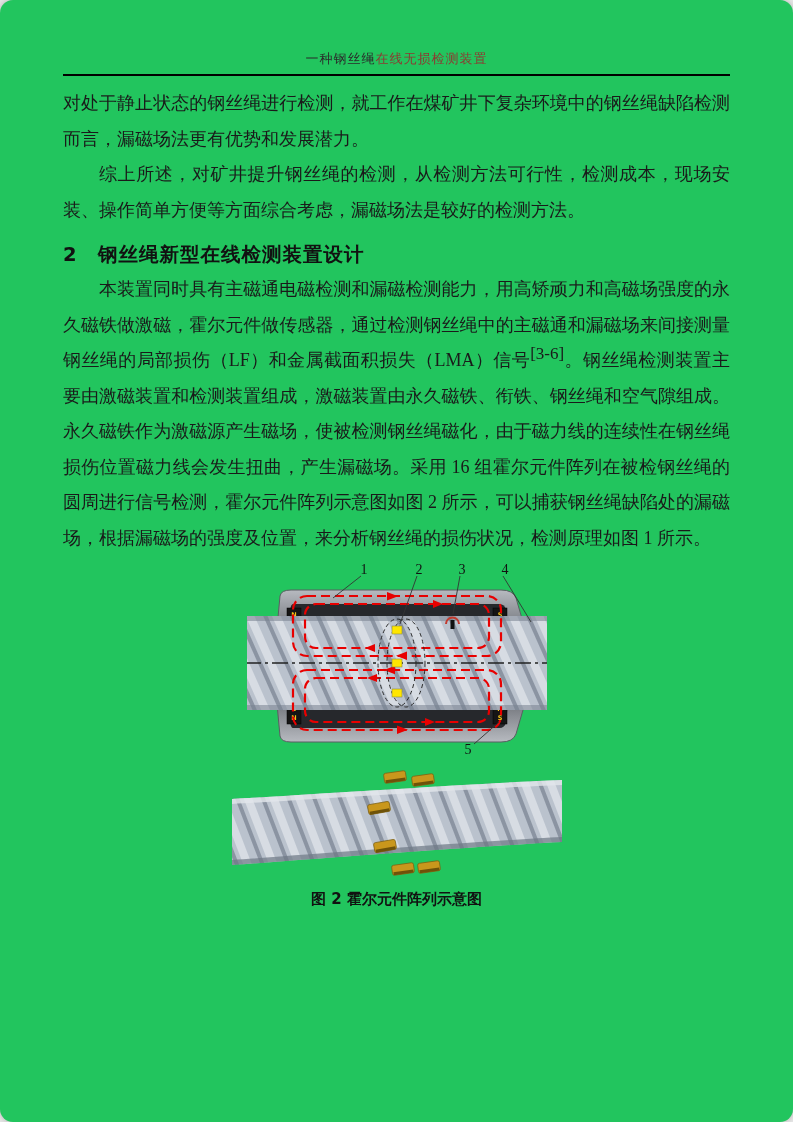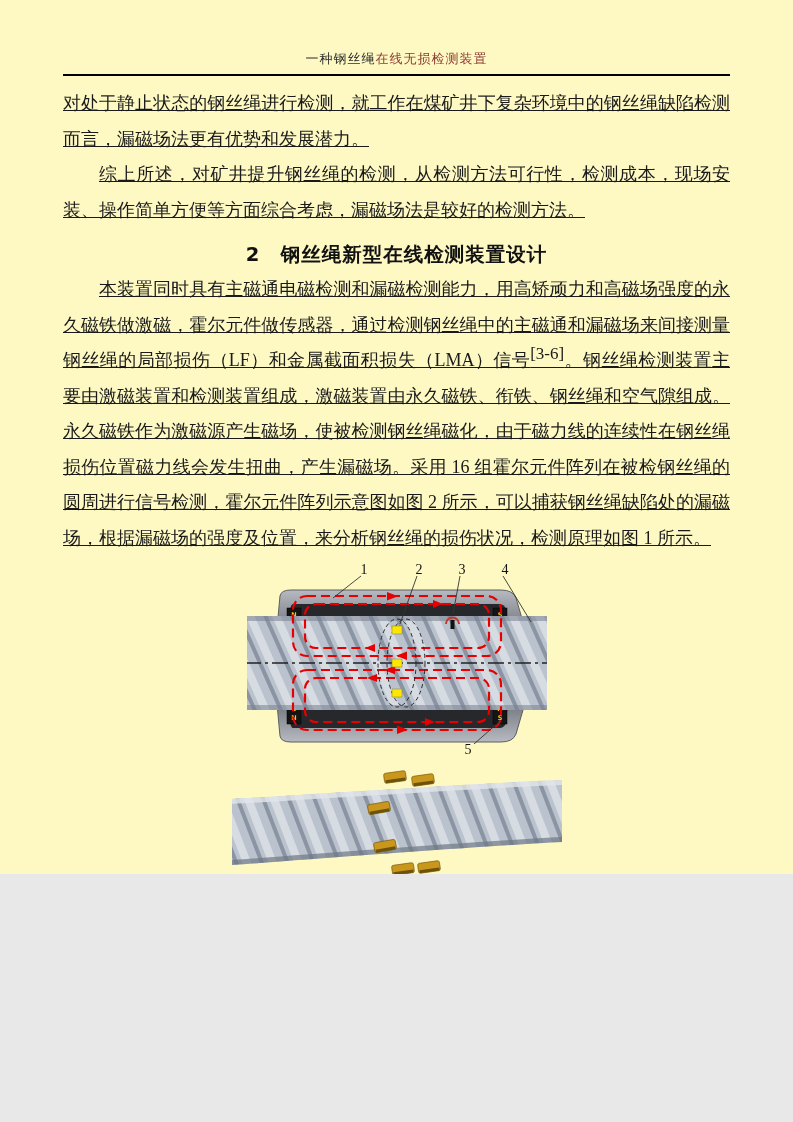--- a/index.html
+++ b/index.html
@@ -1,30 +1,31 @@
 <!DOCTYPE html>
 <html lang="zh" style="--accent-red: #e80000; --hall-yellow: #ffe600; --magnet-label: #f5c518; --header-red: #8d3a32; --gold: #c9971c;"><head>
 <meta charset="utf-8">
 <style>
   html,body{margin:0;padding:0;background:#e8e8e8;}
   .page{
-    width:793px;height:874px;background:#fef9c3;position:relative;margin:0 auto;
+    width:793px;height:1122px;background:#22c55e;position:relative;margin:0 auto;
     font-family:"Liberation Serif","DejaVu Serif",serif;color:#1a1a1a;overflow:hidden;
     box-shadow:0 0 6px rgba(0,0,0,.25);
+    border-radius:13px;
   }
   .header{
     position:absolute;top:50px;left:63px;width:667px;text-align:center;
     font-size:13px;letter-spacing:1px;border-bottom:2px solid #000;padding-bottom:6px;
   }
   .header .t-prefix{color:#2b2b2b;}
   .header .t-suffix{color:var(--header-red);}
   .content{position:absolute;top:86px;left:63px;width:667px;}
-  p.body{font-size:18px;line-height:35.5px;text-align:justify;text-justify:inter-ideograph;margin:0;text-decoration:underline;}
+  p.body{font-size:18px;line-height:35.5px;text-align:justify;text-justify:inter-ideograph;margin:0;}
   .indent{text-indent:2em;}
-  h1.sec{font-family:"DejaVu Sans","Liberation Sans",sans-serif;font-weight:bold;font-size:19.5px;margin:10px 0 0 0;line-height:34px;letter-spacing:1px;color:#111;text-align:center;}
+  h1.sec{font-family:"DejaVu Sans","Liberation Sans",sans-serif;font-weight:bold;font-size:19.5px;margin:10px 0 0 0;line-height:34px;letter-spacing:1px;color:#111;}
   h2.sec{font-family:"DejaVu Sans","Liberation Sans",sans-serif;font-weight:bold;font-size:18px;margin:5px 0 4px 0;line-height:32px;color:#111;}
   sup.ref{font-size:17px;line-height:0;}
   .figure{text-align:center;margin-top:4px;}
   .legend{font-size:13.5px;margin-top:2px;color:#222;}
   .figcap{font-family:"DejaVu Sans","Liberation Sans",sans-serif;font-weight:bold;font-size:15px;margin-top:6px;color:#111;}
   .fig2wrap{margin-top:8px;}
   .flux{fill:none;stroke:var(--accent-red);stroke-width:2.2;stroke-dasharray:9 5;}
   .flux-arrow{fill:var(--accent-red);stroke:none;}
   .hall{fill:var(--hall-yellow);stroke:#8a8a45;stroke-width:.6;}
   .mag{fill:#151515;stroke:#000;stroke-width:.5;}

